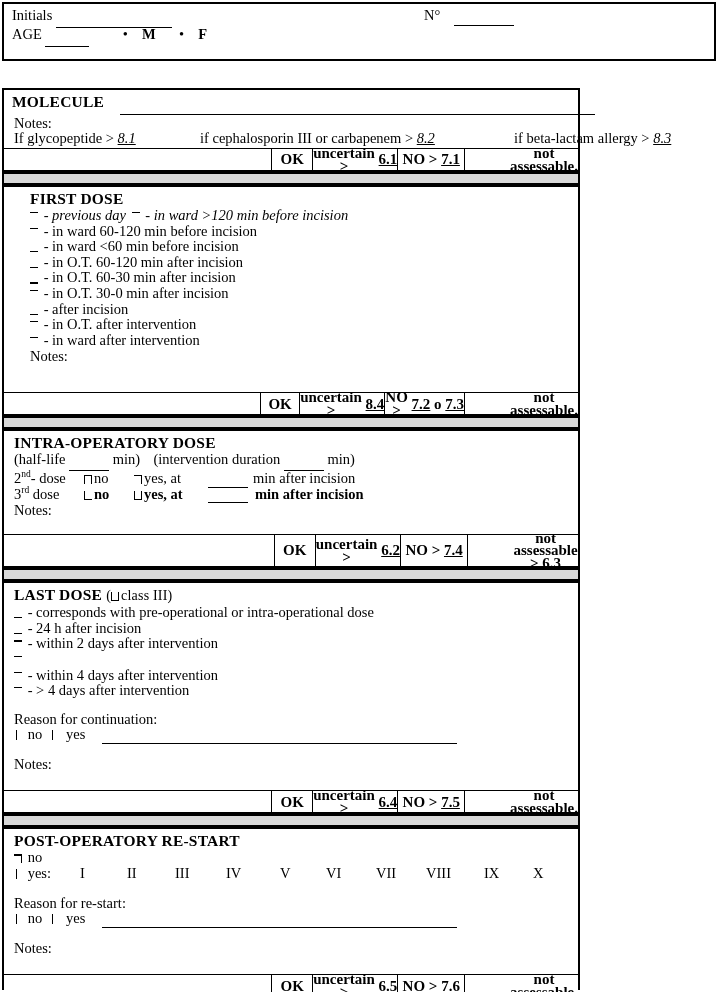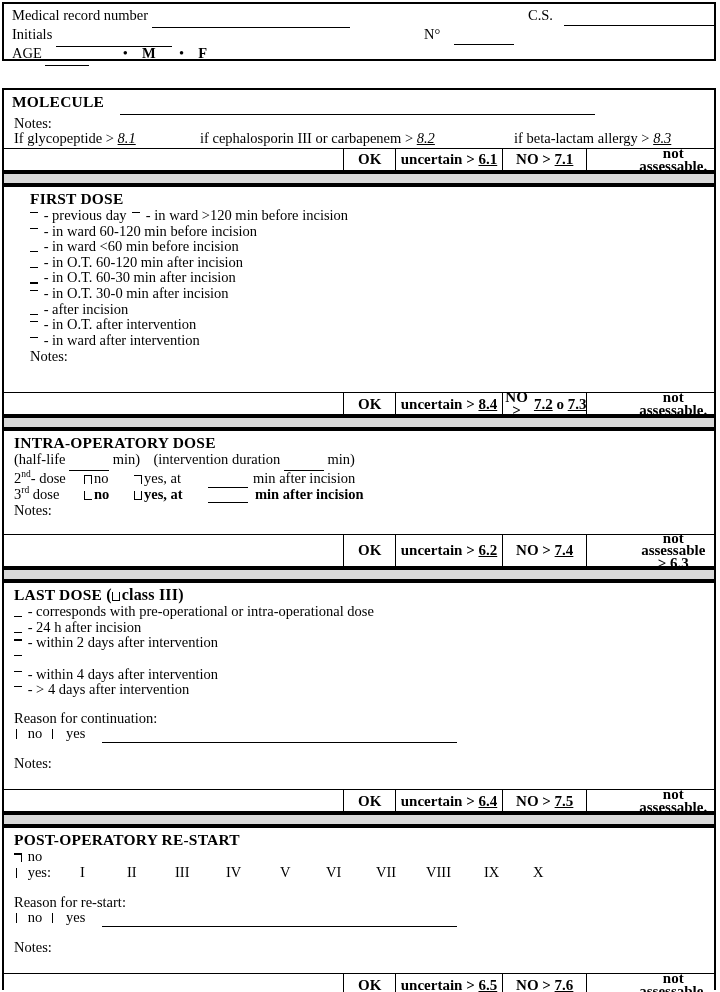--- a/index.html
+++ b/index.html
@@ -16,42 +16,42 @@
     position:absolute;left:2px;top:2px;width:714px;height:59px;
     border:2px solid #000;box-sizing:border-box;
     padding:2px 0 0 8px;
   }
   .hdr-row{position:relative;height:19px;line-height:19px;white-space:nowrap;}
   .ul{display:inline-block;border-bottom:1.6px solid #000;vertical-align:-2px;}
   .abs{position:absolute;}
 
   
   .main{
-    position:absolute;left:2px;top:88px;width:714px;height:902px;
+    position:absolute;left:2px;top:88px;width:578px;height:902px;
     border:2.5px solid #000;box-sizing:border-box;
     background:#fff;
   }
 
   
   .sect{
     position:relative;
     border:2.5px solid #000;
     border-left:none;border-right:none;
     box-sizing:border-box;
     background:#fff;
   }
   .sect:first-child{border-top:none;}
   .sect-inner{padding:2px 0 0 8px;}
   .spacer{background:#d9d9d9;height:9px;border-top:2.5px solid #000;border-bottom:2.5px solid #000;box-sizing:content-box;}
 
   h2.t{
     font-size:15.5px;font-weight:bold;margin:0;padding:1px 0 0 2px;
     line-height:18px;letter-spacing:.2px;
   }
-  h2.t .small{font-weight:bold;font-size:16px;}
+  h2.t .small{font-weight:normal;font-size:14px;}
 
   .line{line-height:15.6px;white-space:nowrap;padding-left:2px;}
   .opt{line-height:15.6px;white-space:nowrap;padding-left:2px;}
   .notes{line-height:16px;padding-left:2px;}
 
   
   .cb{display:inline-block;width:9px;height:10px;position:relative;vertical-align:-1px;margin-right:1px;}
   .cb i{position:absolute;background:#000;display:block;}
   
   .cb.top i.h{left:0;top:1px;width:8px;height:1.3px;}
@@ -99,26 +99,20 @@
   .c3{width:90px;}
   .c4{width:87px;margin-left:45px;}
   .res .u{text-decoration:underline;}
 </style>
 </head>
 <body>
 
 <div class="page">
 
   <div class="hdr">
-    <div class="hdr-row">
-      <span>Medical record number</span>
-      <span class="ul" style="width:198px;">&nbsp;</span>
-      <span class="abs" style="left:516px;top:0;">C.S.</span>
-      <span class="abs ul" style="left:552px;top:0;width:150px;">&nbsp;</span>
-    </div>
     <div class="hdr-row">
       <span>Initials</span>
       <span class="ul" style="width:116px;">&nbsp;</span>
       <span class="abs" style="left:412px;top:0;">N°</span>
       <span class="abs ul" style="left:442px;top:0;width:60px;">&nbsp;</span>
     </div>
     <div class="hdr-row">
       <span>AGE</span>
       <span class="ul" style="width:44px;">&nbsp;</span>
       <span style="display:inline-block;width:26px;"></span>
@@ -157,21 +151,21 @@
         <div class="c c3"><span>NO &gt;</span>&nbsp;<span class="u">7.1</span></div>
         <div class="c c4">not assessable.</div>
       </div>
     </div>
 
     <div class="spacer"></div>
 
     <div class="sect">
       <div class="sect-inner" style="padding-bottom:0;padding-left:24px;">
         <h2 class="t">FIRST DOSE</h2>
-        <div class="opt" style="position:relative;">
+        <div class="opt" style="position:relative;font-style:italic;">
           <span class="cb top"><i class="h"></i></span>
           <span>- previous day</span>
           <span class="cb top" style="margin-left:2px;"><i class="h"></i></span>
           <span>- in ward &gt;120 min before incision</span>
         </div>
         <div class="opt">
           <span class="cb top"><i class="h"></i></span>
           <span>- in ward 60-120 min before incision</span>
         </div>
         <div class="opt">

